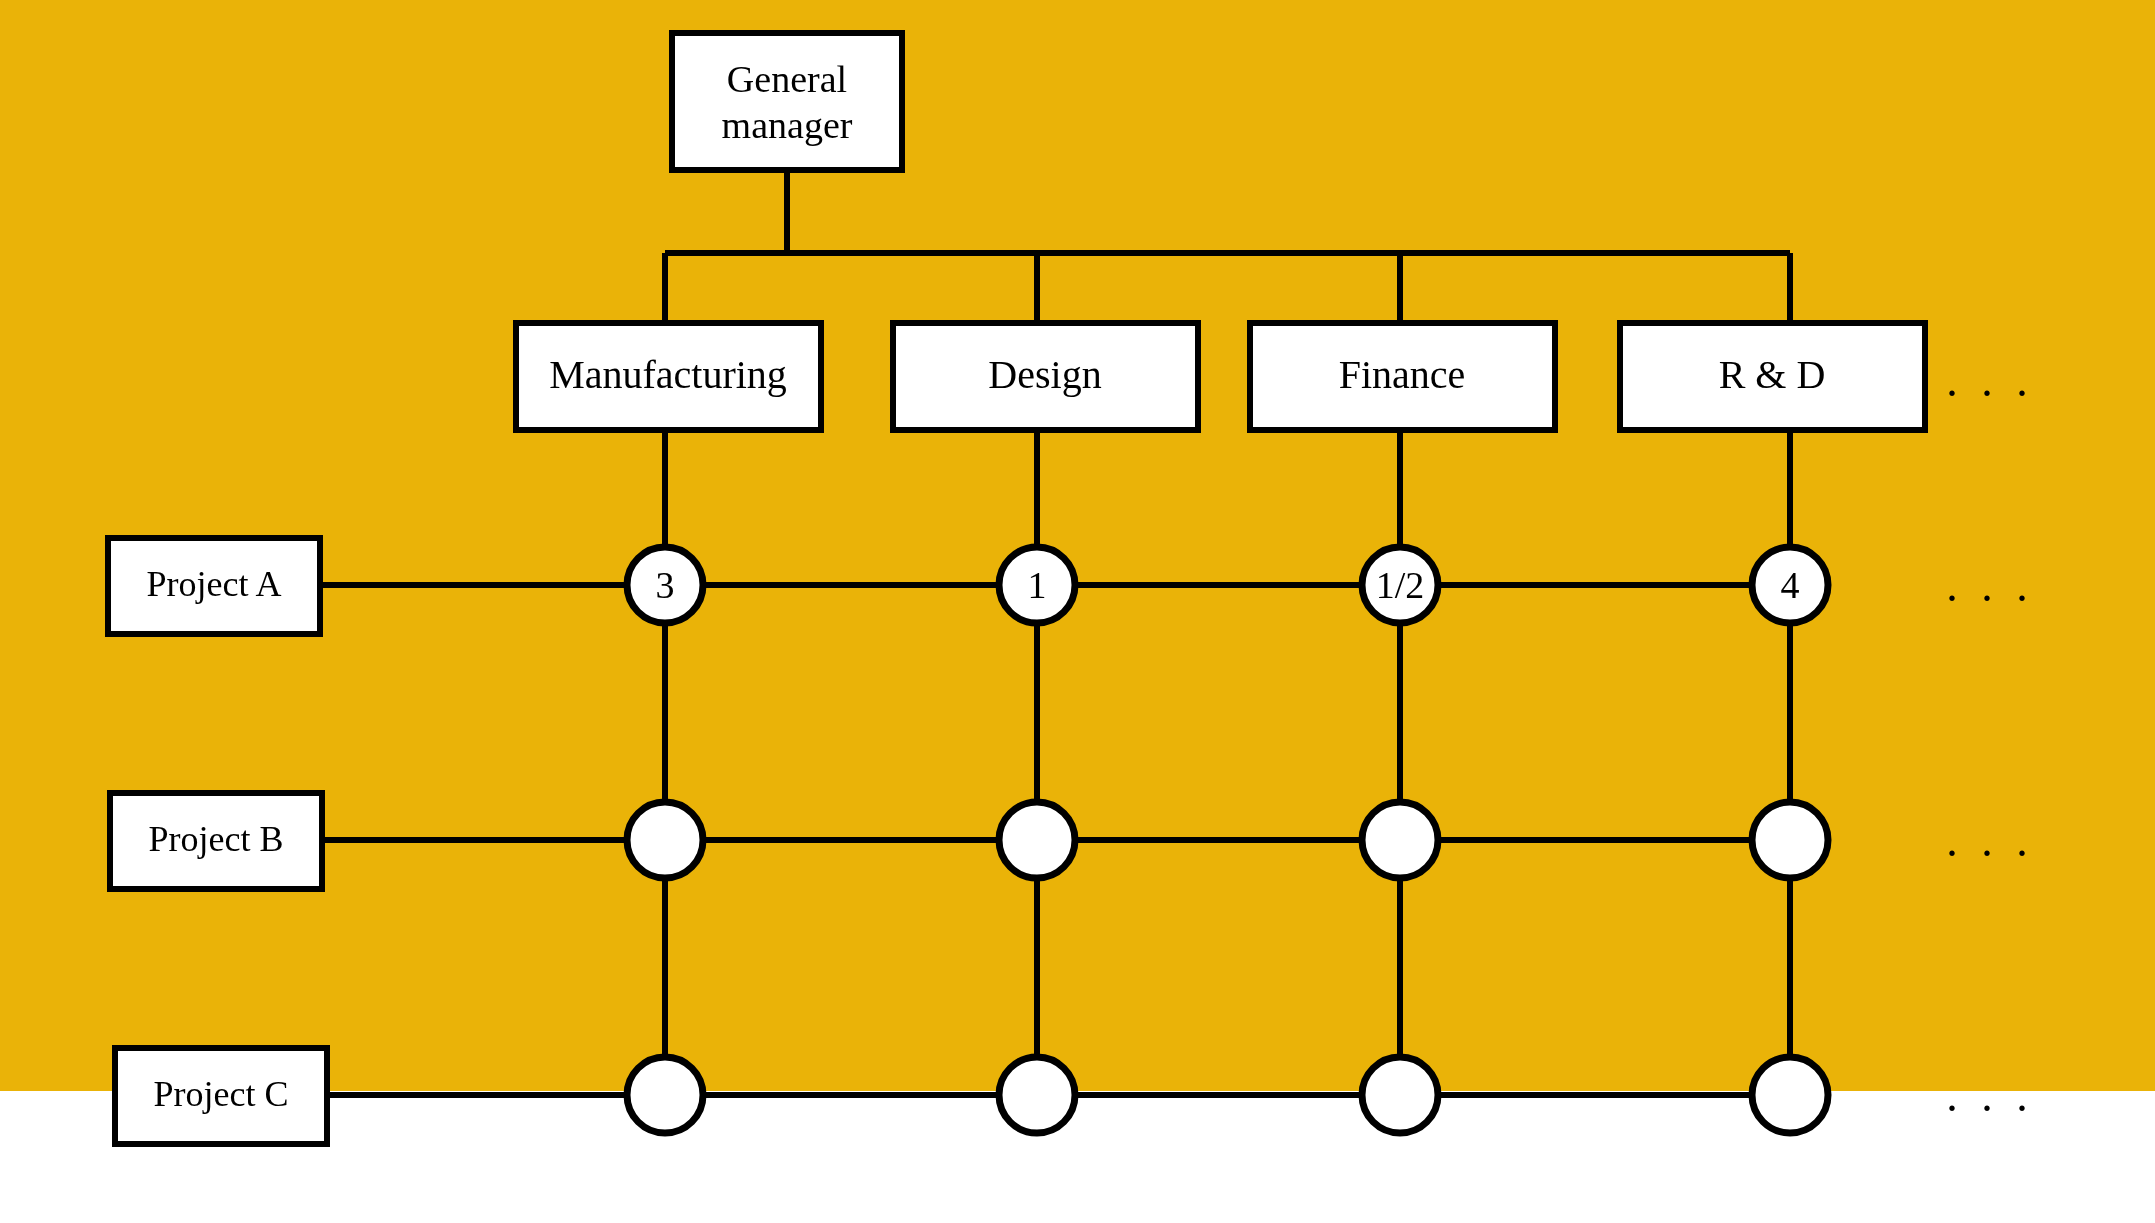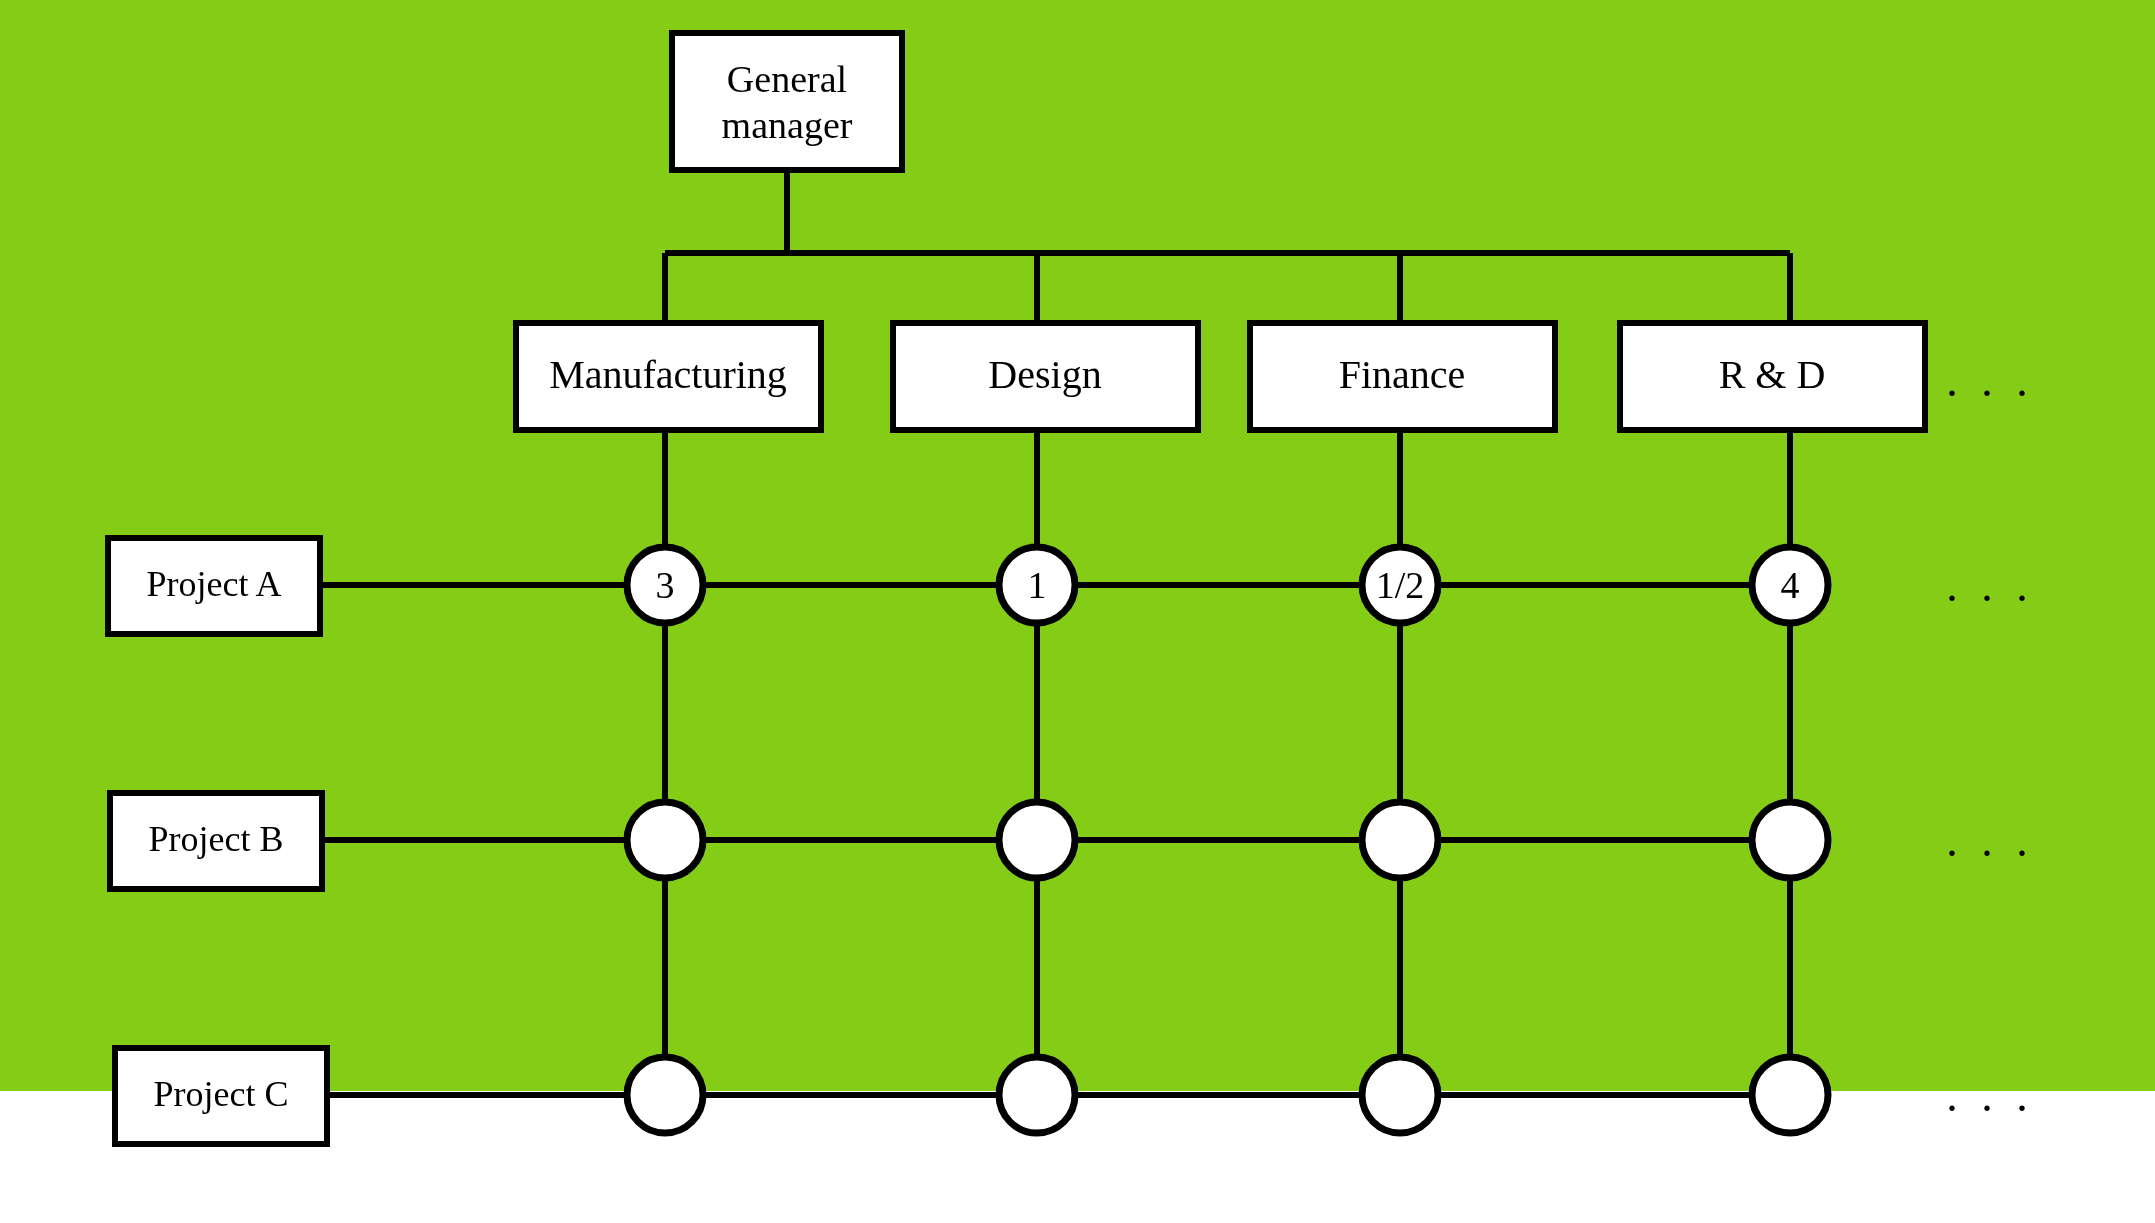--- a/index.html
+++ b/index.html
@@ -12,21 +12,21 @@
     width: 2155px;
     height: 1223px;
     font-family: "Liberation Serif", "DejaVu Serif", serif;
     color: #000000;
     overflow: hidden;
   }
   #diagram-root {
     position: relative;
     width: 2155px;
     height: 1091px;
-    background: #84cc16;
+    background: #eab308;
   }
   svg#chart-svg {
     position: absolute;
     top: 0;
     left: 0;
     width: 2155px;
     height: 1223px;
     display: block;
   }
   .node-box {

